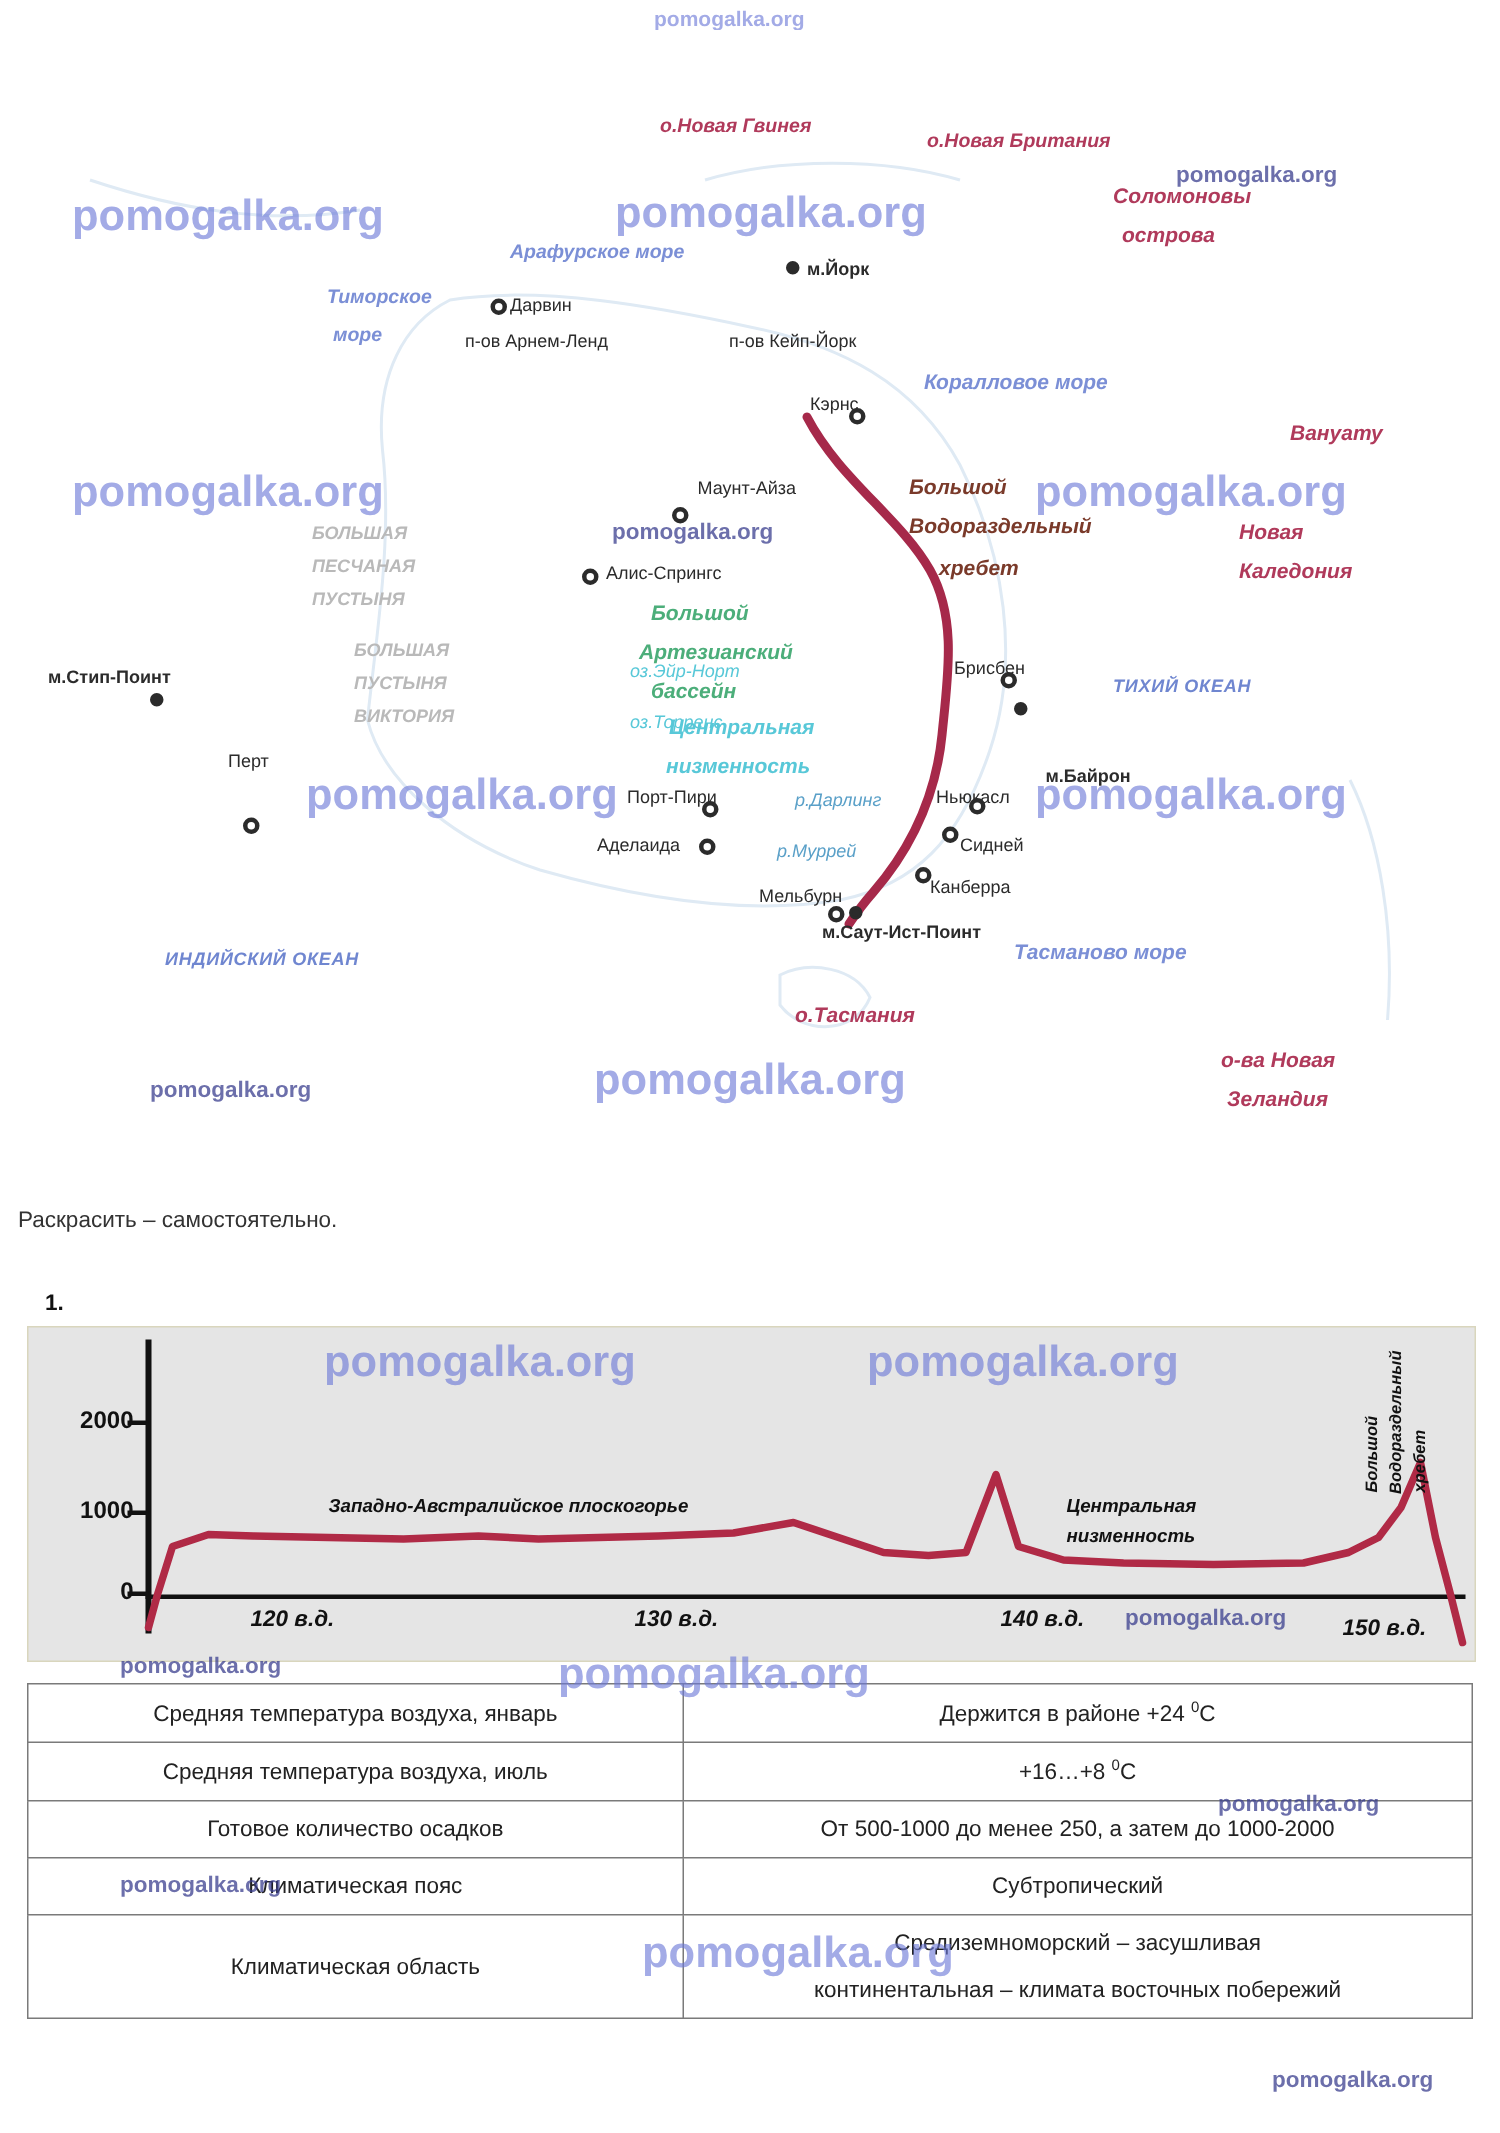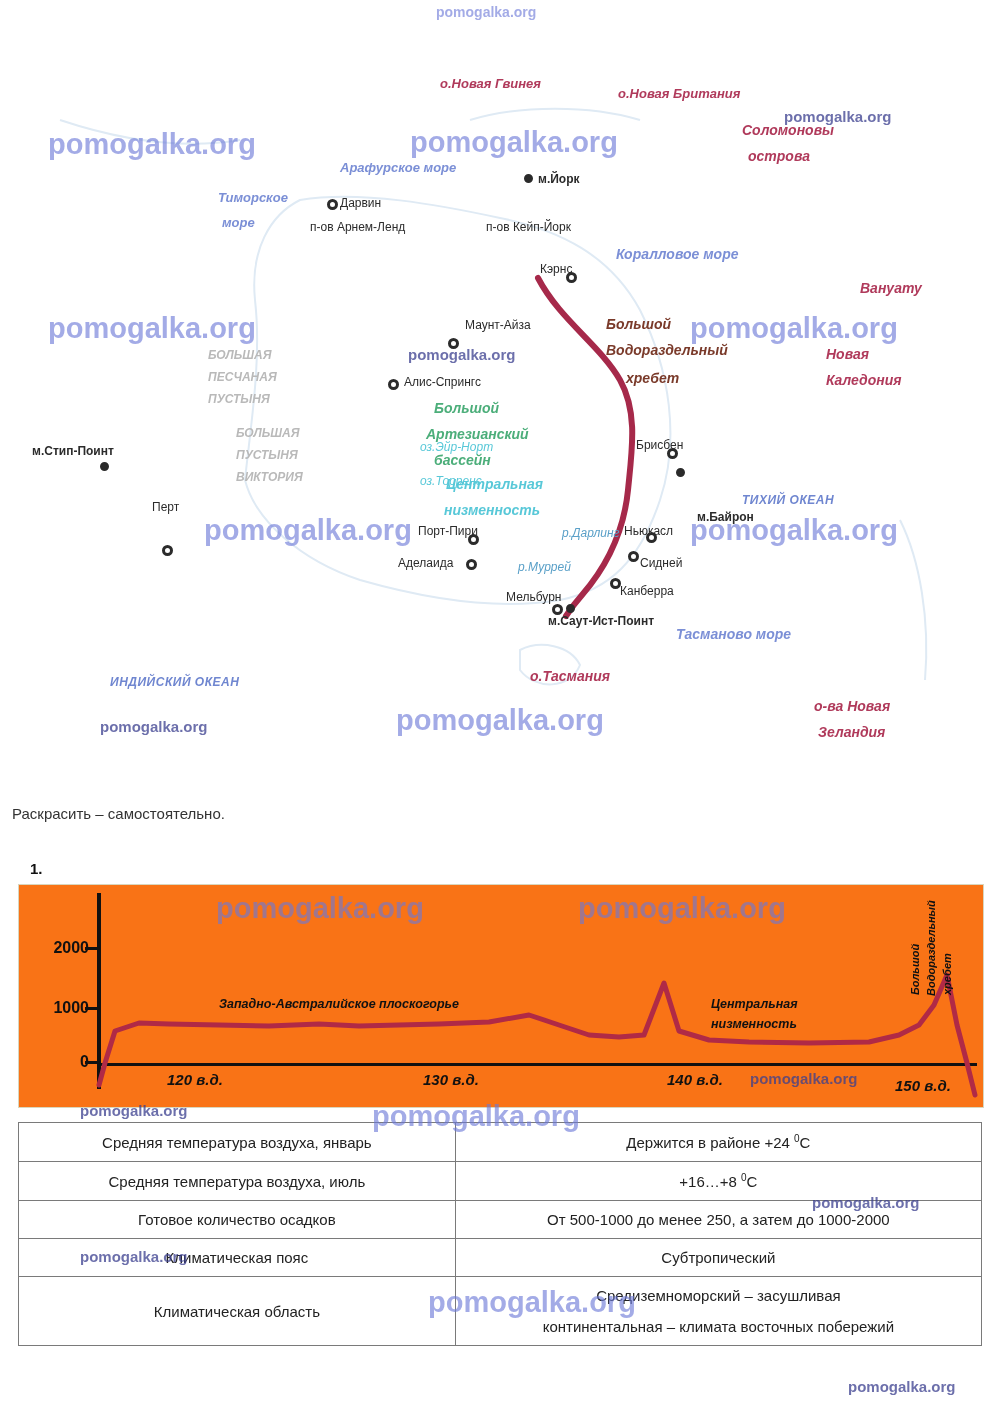--- a/index.html
+++ b/index.html
@@ -13,21 +13,21 @@
     white-space:nowrap;pointer-events:none;
   }
   .wm.small{font-size:15px;color:#3b3f8f;opacity:.75;}
   .wm.big{font-size:29px;}
   .wm.top{font-size:14px;color:#6b78d8;}
 
   
   #map{position:absolute;left:0;top:0;width:1000px;height:790px;background:#fff;}
   #map .lbl{position:absolute;white-space:nowrap;font-size:12px;}
   .sea{color:#7b8fd6;font-style:italic;font-weight:bold;}
-  .ocean{color:#6f86d0;font-weight:bold;font-style:italic;font-size:18px;letter-spacing:.5px;margin-top:43px;}
+  .ocean{color:#6f86d0;font-weight:bold;font-style:italic;font-size:18px;letter-spacing:.5px;}
   .isl{color:#b03a5b;font-style:italic;font-weight:bold;}
   .city{color:#2b2b2b;}
   .cape{color:#2b2b2b;font-weight:bold;}
   .desert{color:#b9b9b9;font-weight:bold;font-style:italic;}
   .green{color:#4cae7a;font-weight:bold;font-style:italic;}
   .cyan{color:#58c8d8;font-weight:bold;font-style:italic;}
   .brown{color:#7a3a2a;font-weight:bold;font-style:italic;}
   .peninsula{color:#2b2b2b;font-size:11.5px;}
   .river{color:#5aa0c8;font-style:italic;font-size:11.5px;}
   .lake{color:#58c8d8;font-style:italic;font-size:11.5px;}
@@ -36,21 +36,21 @@
   .dot.ring{background:#ffffff;border:3px solid #2b2b2b;width:11px;height:11px;}
   #title{position:absolute;left:0;top:24px;width:1000px;text-align:center;
          font-size:16px;font-weight:bold;color:#111;}
 
   
   #note{position:absolute;left:12px;top:805px;font-size:15px;color:#333;}
   #num1{position:absolute;left:30px;top:860px;font-size:15px;font-weight:bold;color:#111;}
 
   
   #chart{position:absolute;left:18px;top:884px;width:964px;height:222px;
-         background:#f97316;border:1px solid #d9d6bd;}
+         background:#e5e5e5;border:1px solid #d9d6bd;}
   #chart .axisY{position:absolute;left:78px;top:8px;width:4px;height:196px;background:#111;}
   #chart .axisX{position:absolute;left:78px;top:178px;width:880px;height:3px;background:#111;}
   #chart .tick{position:absolute;width:14px;height:3px;background:#111;left:66px;}
   #chart .ylab{position:absolute;right:auto;font-size:16px;font-weight:bold;color:#111;text-align:right;width:60px;}
   #chart .xlab{position:absolute;font-size:15px;font-style:italic;font-weight:bold;color:#111;}
   #chart .region{position:absolute;font-size:12.5px;font-weight:bold;font-style:italic;color:#111;}
   #chart .vert{position:absolute;font-size:11px;font-weight:bold;font-style:italic;color:#111;
                writing-mode:vertical-rl;transform:rotate(180deg);line-height:13px;}
 
   
@@ -149,21 +149,21 @@
 
   <div class="lbl green" style="left:434px;top:400px;font-size:14px;">Большой</div>
   <div class="lbl green" style="left:426px;top:426px;font-size:14px;">Артезианский</div>
   <div class="lbl green" style="left:434px;top:452px;font-size:14px;">бассейн</div>
 
   <div class="lbl cyan" style="left:446px;top:476px;font-size:14px;">Центральная</div>
   <div class="lbl cyan" style="left:444px;top:502px;font-size:14px;">низменность</div>
 
   <div class="lbl lake" style="left:420px;top:440px;">оз.Эйр-Норт</div>
   <div class="lbl lake" style="left:420px;top:474px;">оз.Торренс</div>
-  <div class="lbl river" style="left:530px;top:526px;margin-left:32px;">р.Дарлинг</div>
+  <div class="lbl river" style="left:530px;top:526px;">р.Дарлинг</div>
   <div class="lbl river" style="left:518px;top:560px;">р.Муррей</div>
 </div>
 
 <div id="note">Раскрасить – самостоятельно.</div>
 <div id="num1">1.</div>
 
 <div id="chart">
   <div class="axisY"></div>
   <div class="axisX"></div>
 

